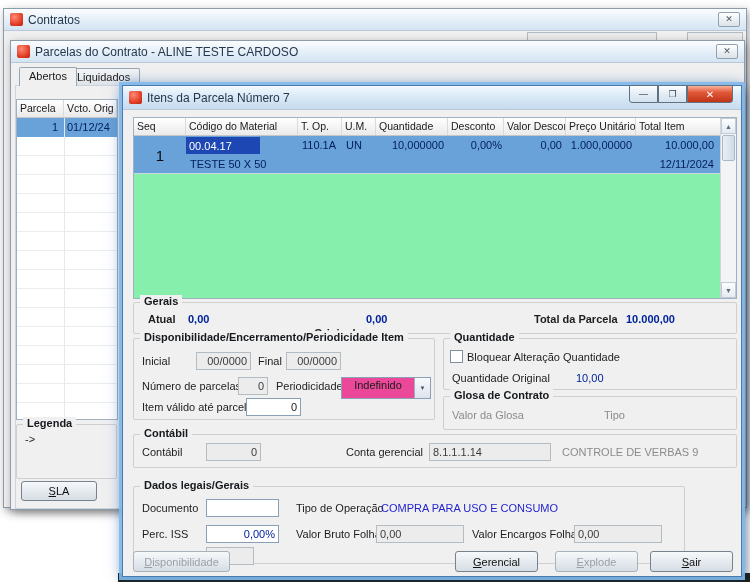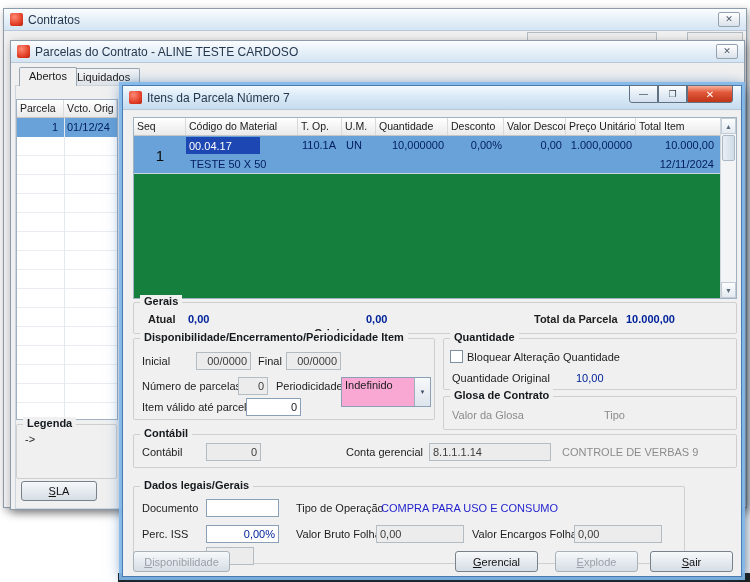--- a/index.html
+++ b/index.html
@@ -22,27 +22,27 @@
   .gb-label { position:absolute; top:-8px; left:6px; background:#f0f0f0; padding:0 4px; font-weight:bold; color:#15181c; white-space:nowrap; }
   .lbl { position:absolute; white-space:nowrap; color:#1d1d1d; }
   .lbl.gray { color:#8b8b8b; }
   .val { position:absolute; white-space:nowrap; }
   .navy { color:#00229a; }
   .bold { font-weight:bold; }
   .blue { color:#2424cf; }
   .field { position:absolute; height:18px; background:#fff; border:1px solid #89a0b6; padding:0 3px; display:flex; align-items:center; }
   .field.dis { background:#ececec; border-color:#b4bcc3; color:#3c3c3c; }
   .field.right { justify-content:flex-end; }
-  .combo { position:absolute; height:30px; background:#f9a8d4; border:1px solid #89a0b6; display:flex; align-items:stretch; }
+  .combo { position:absolute; height:22px; background:#ec4899; border:1px solid #89a0b6; display:flex; align-items:stretch;text-align:center; }
   .combo .ct { flex:1; padding:1px 3px; }
   .combo .ca { width:16px; border-left:1px solid #9fb0c0; background:linear-gradient(#f7f9fb,#dde4ec); font-size:6px; display:flex; align-items:center; justify-content:center; color:#40506a; }
   .checkbox { position:absolute; width:13px; height:13px; background:#fff; border:1px solid #7e8f9f; }
   .btn { position:absolute; height:21px; border:1px solid #77828d; border-radius:3px; background:linear-gradient(#f7f9fb,#e7ecf1 45%,#d6dde4); display:flex; align-items:center; justify-content:center; color:#111; }
   .btn.dis { color:#9ba1a8; border-color:#a9b1b9; }
-  .grid { position:absolute; background:#15803d; border:1px solid #a0b1c1; }
+  .grid { position:absolute; background:#86efac; border:1px solid #a0b1c1; }
   .ghead { position:absolute; left:0; top:0; height:18px; display:flex; background:linear-gradient(#ffffff,#eaeaea); border-bottom:1px solid #c6c6c6; }
   .gh { border-right:1px solid #dadada; padding:2px 3px; font-size:10.5px; white-space:nowrap; overflow:hidden; flex:0 0 auto; }
   .grow-sel { position:absolute; background:#69a2d8; }
   .cell { position:absolute; white-space:nowrap; color:#001d5e; }
   .cell.r { text-align:right; }
   .seqnum { position:absolute; left:0; top:0; width:52px; height:38px; display:flex; align-items:center; justify-content:center; font-size:15px; color:#0a0a0a; }
   .editor { position:absolute; background:#1d47b2; color:#fff; display:flex; align-items:center; padding:0 3px; }
   .sbar { position:absolute; top:0; right:0; bottom:0; width:16px; background:#f2f4f6; border-left:1px solid #cfd6dc; }
   .sb-btn { position:absolute; left:0; width:15px; height:16px; display:flex; align-items:center; justify-content:center; font-size:7px; color:#5a6b7c; background:linear-gradient(#fcfdfe,#e4eaf0); border:1px solid #c2ccd6; }
   .sb-thumb { position:absolute; left:1px; width:13px; background:linear-gradient(90deg,#e9eff5,#cfdbe7); border:1px solid #a9b8c6; border-radius:2px; }

